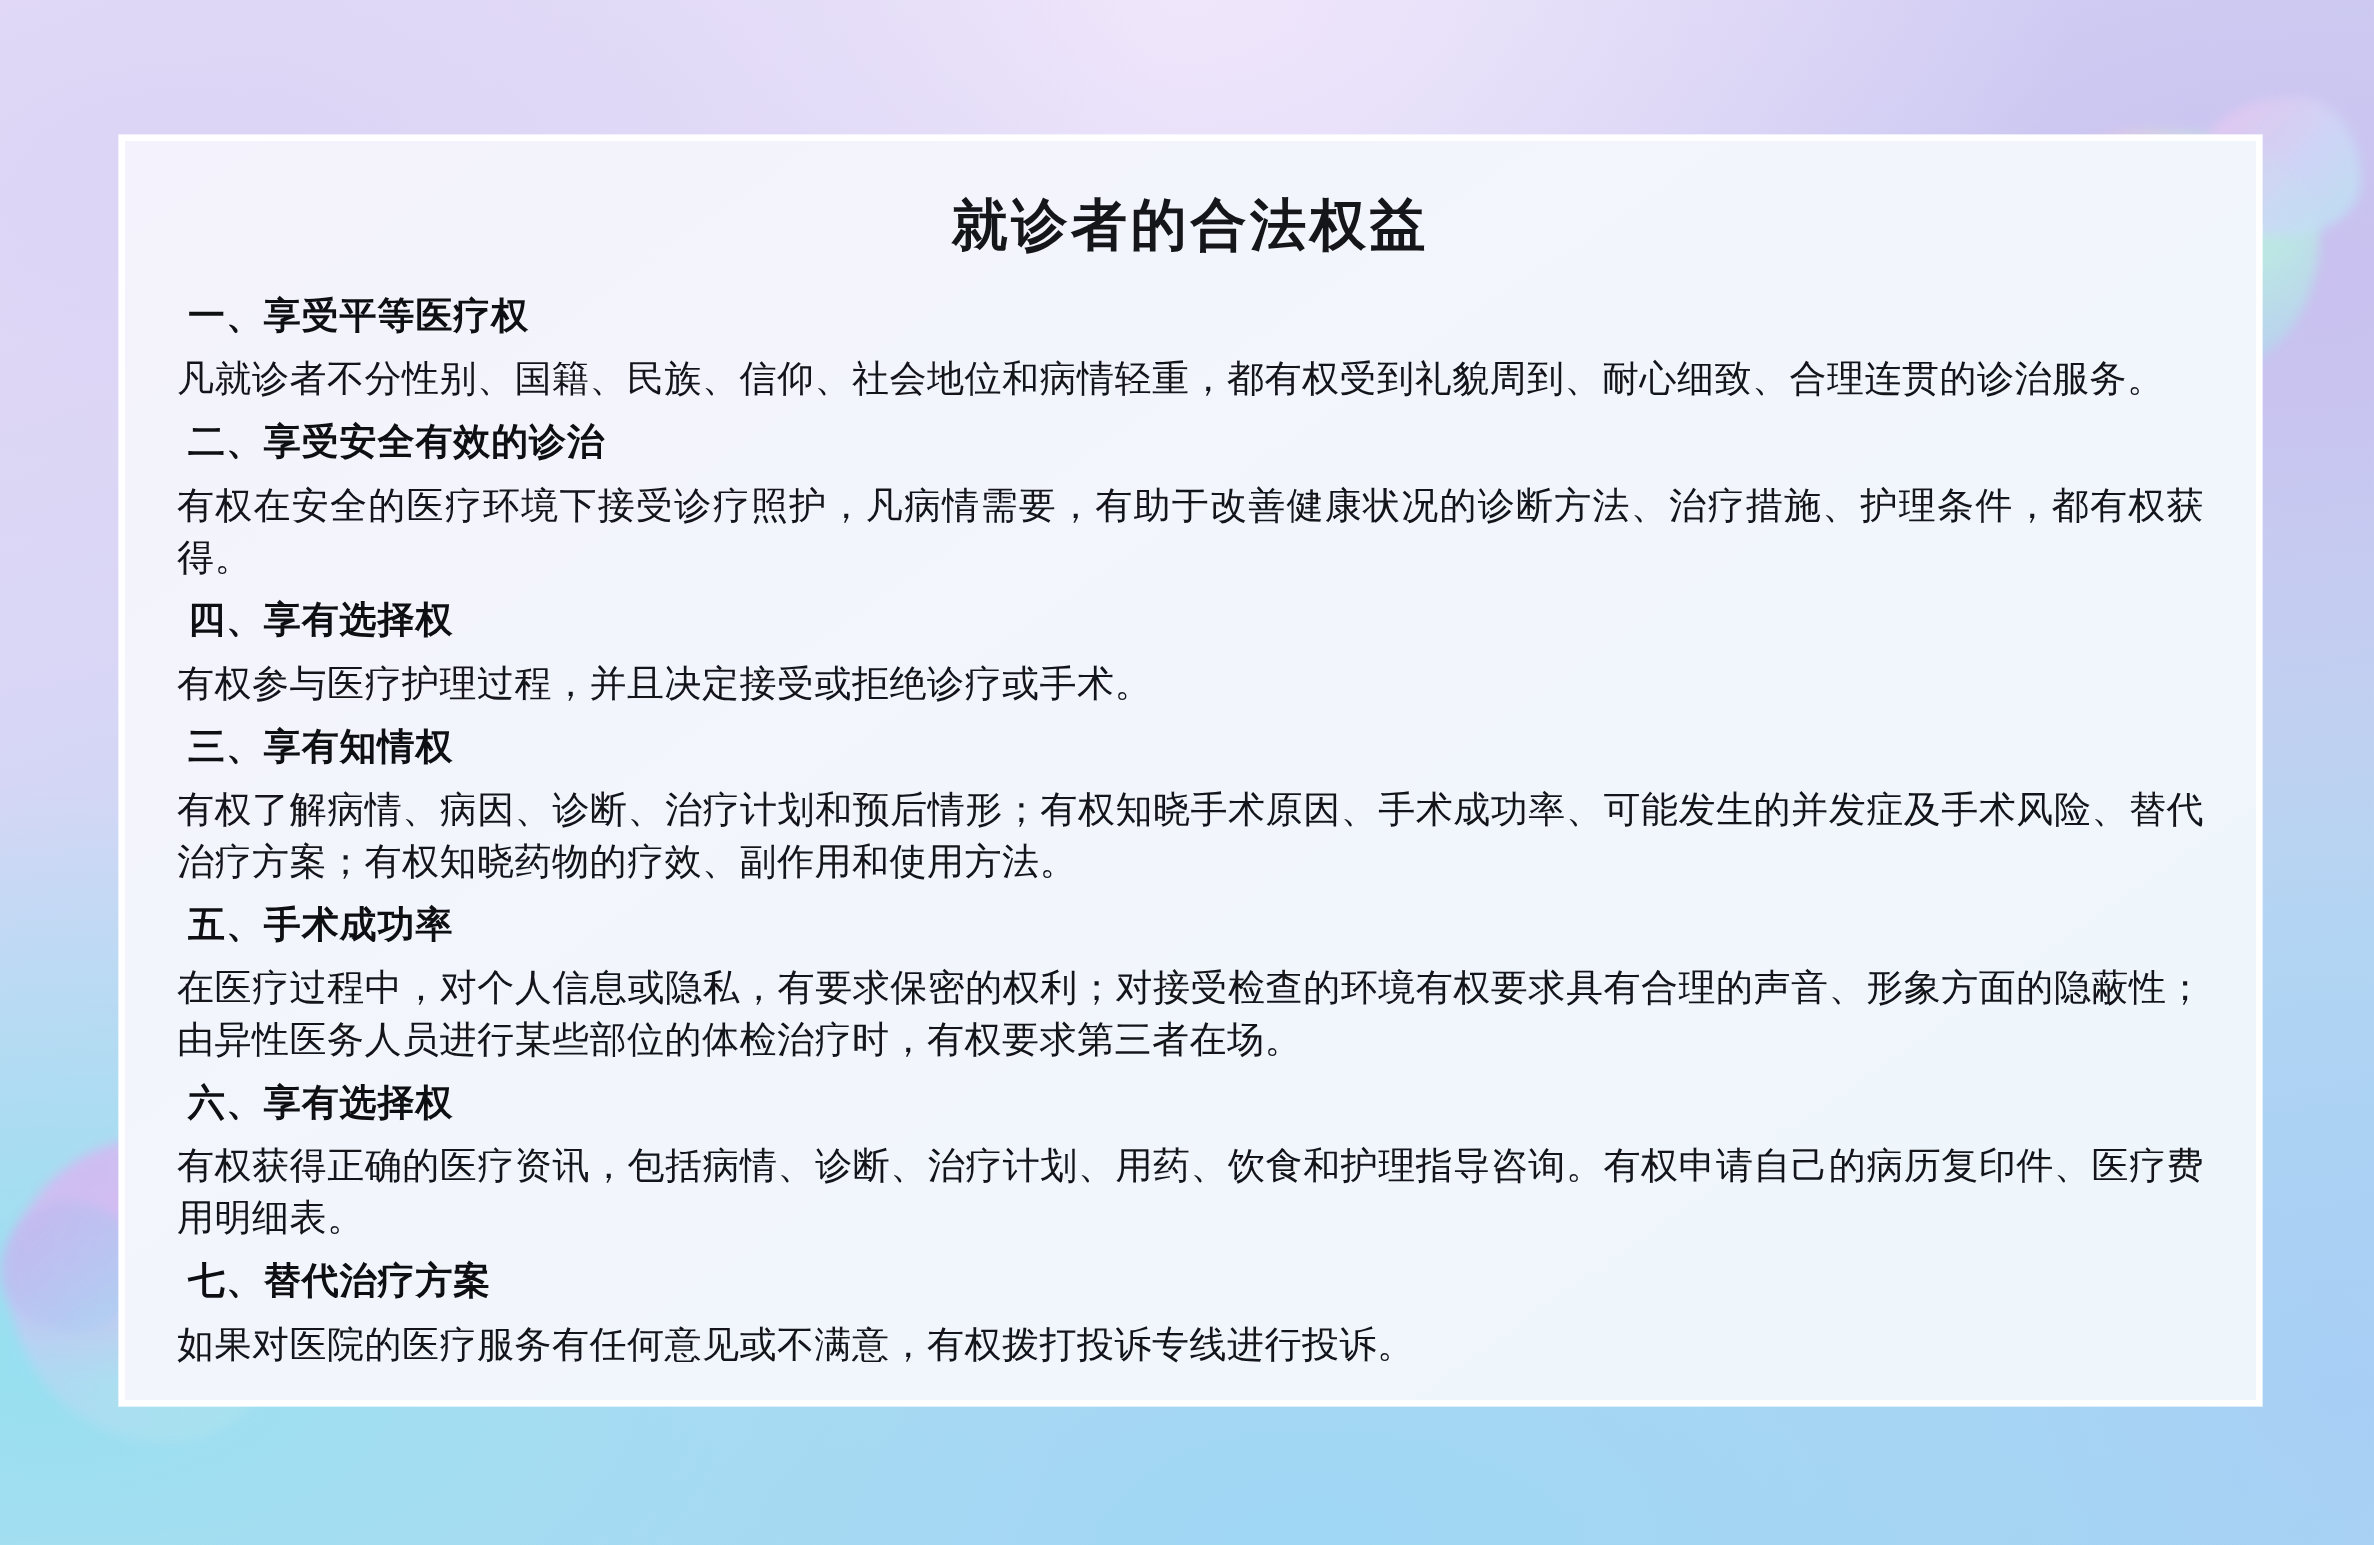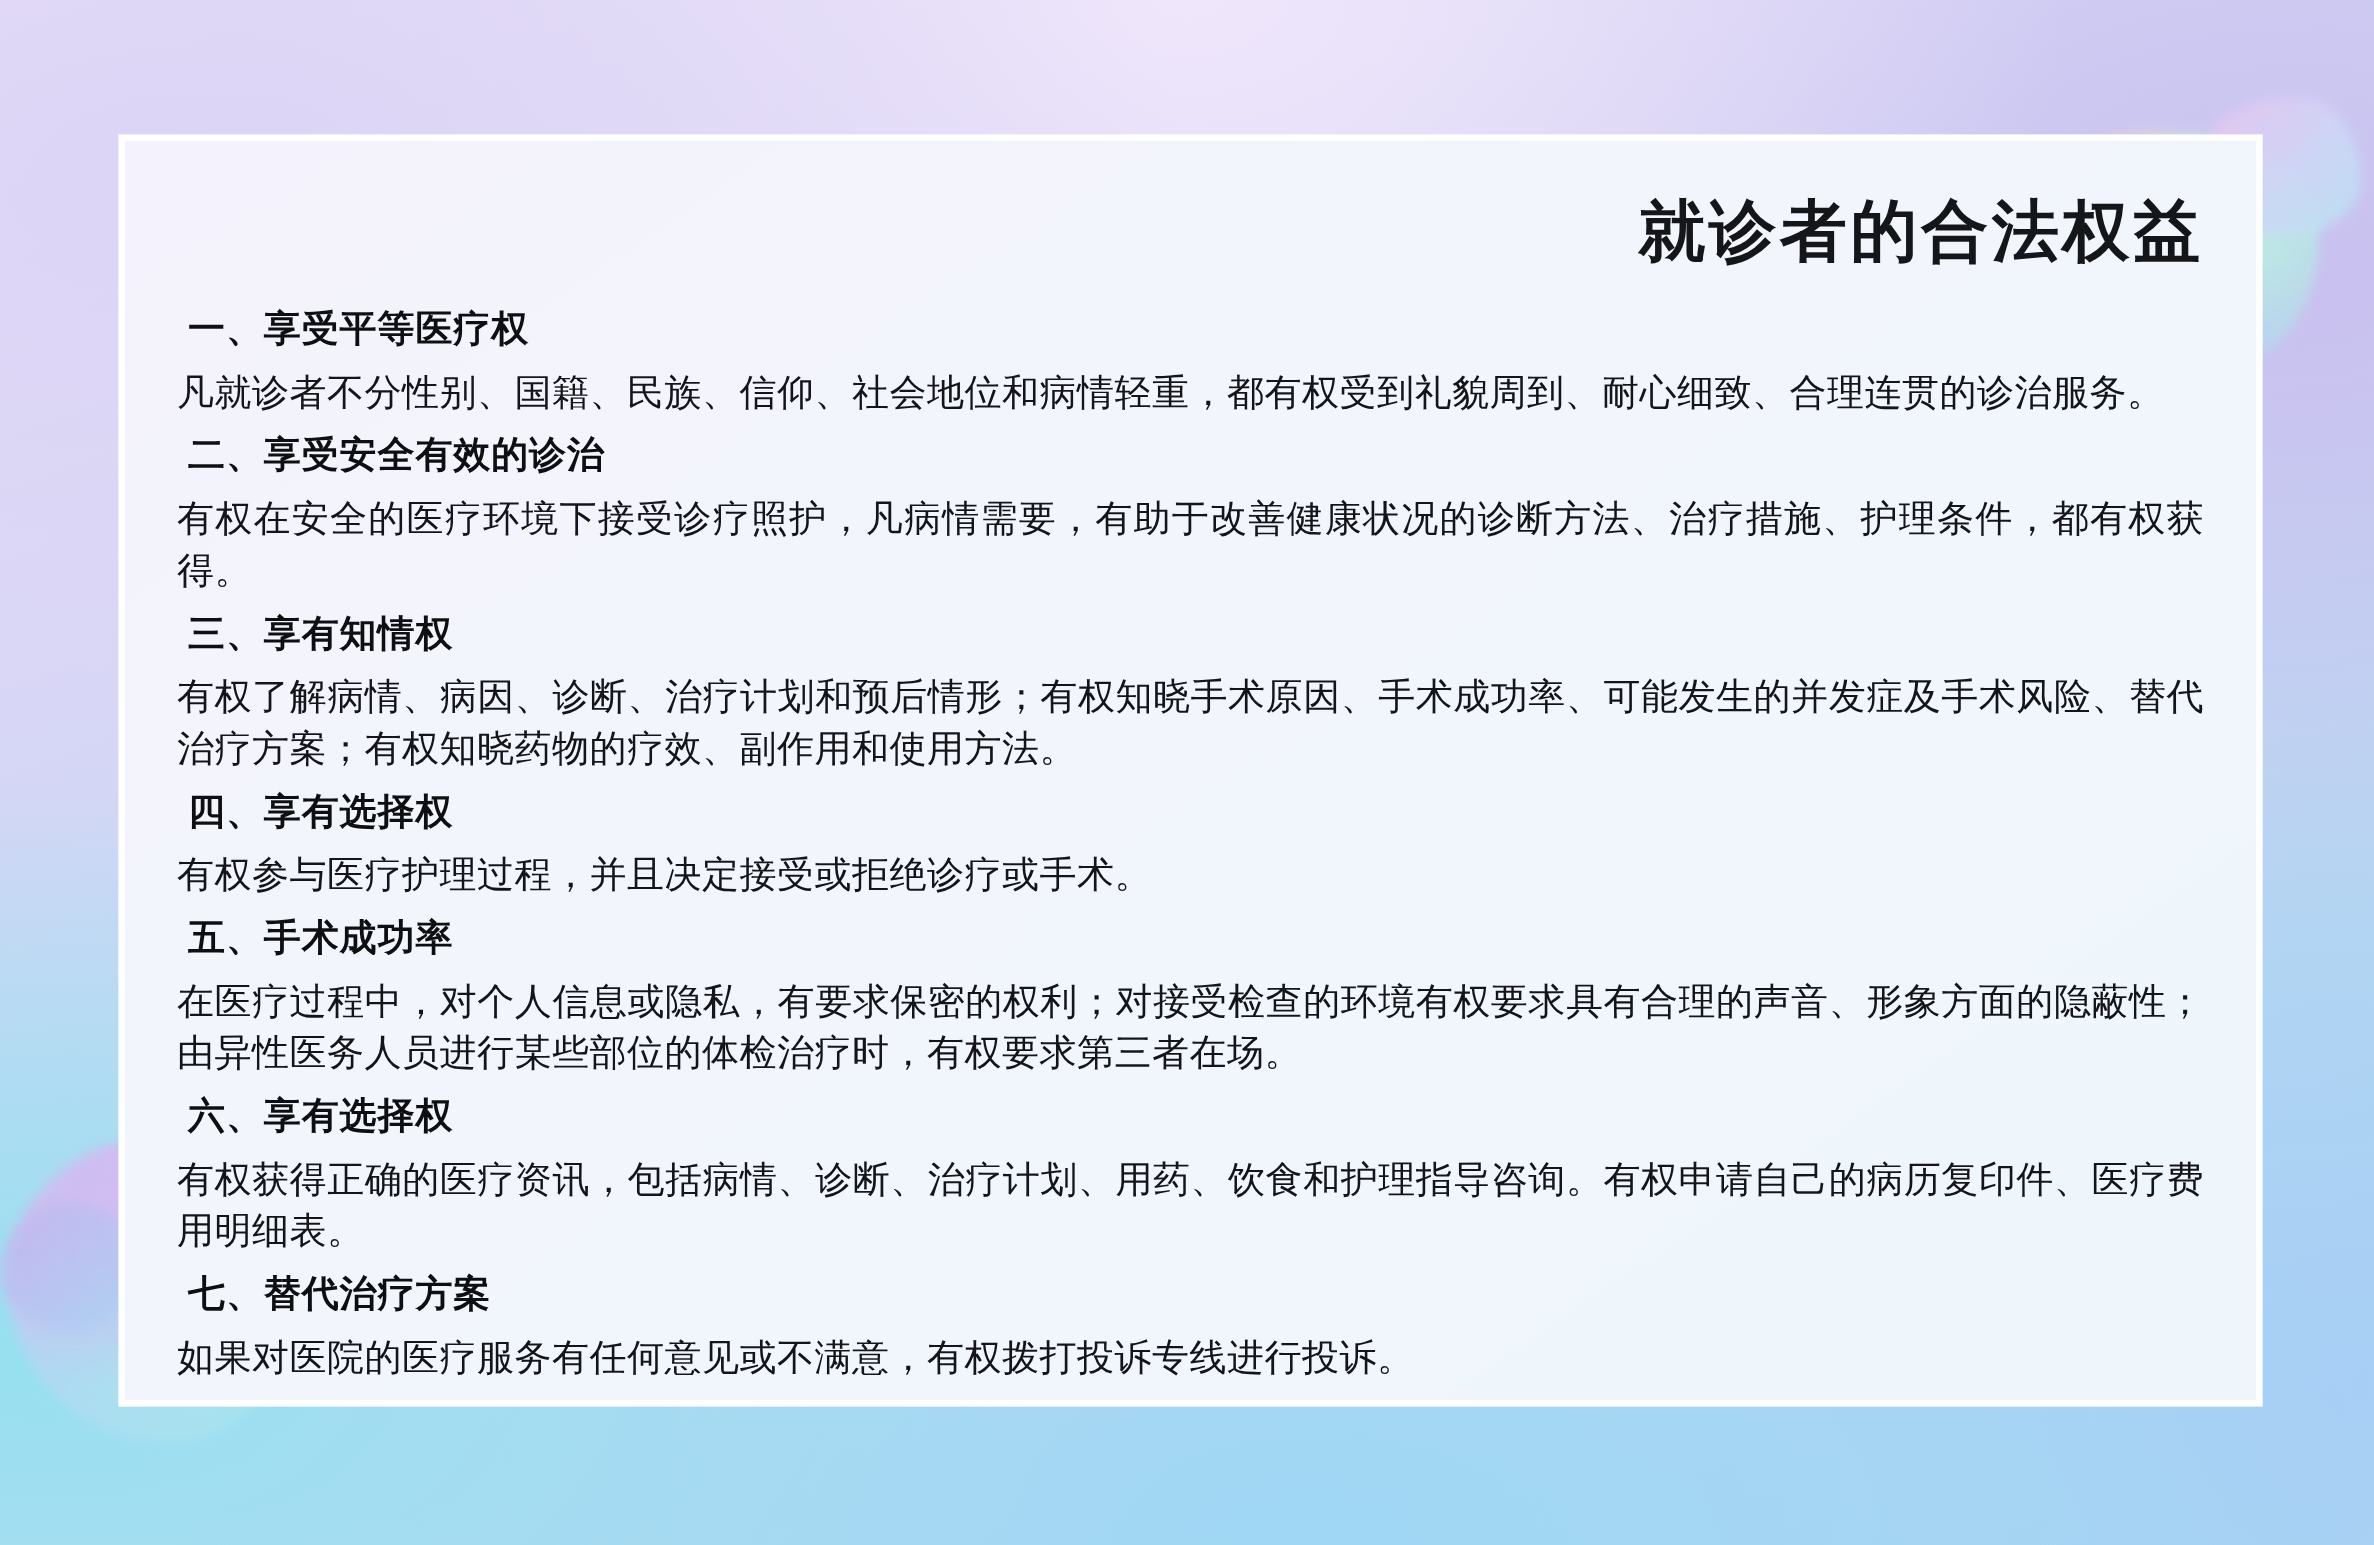--- a/index.html
+++ b/index.html
@@ -62,22 +62,22 @@
     border:6.5px solid #ffffff;
     background:linear-gradient(145deg,#f4f2fc 0%,#f2f6fc 45%,#eef6fb 100%);
     box-shadow:0 0 0 0.9px rgba(255,255,255,.7);
   }
   .card-inner {
     padding:33px 52px 0 52px;
     height:100%;
   }
 
   .doc-title {
-    text-align:right;
-    font-size:67px;
+    text-align:center;
+    font-size:56px;
     font-weight:bold;
     color:#15161a;
     letter-spacing:3.7px;
     margin:16.7px 0 32px 0;
     line-height:1.2;
   }
 
   .section { margin-bottom:1.9px; }
   .sec-head {
     font-size:37px;
@@ -115,27 +115,27 @@
       <div class="sec-head">一、享受平等医疗权</div>
       <div class="sec-body">凡就诊者不分性别、国籍、民族、信仰、社会地位和病情轻重，都有权受到礼貌周到、耐心细致、合理连贯的诊治服务。</div>
     </div>
 
     <div class="section">
       <div class="sec-head">二、享受安全有效的诊治</div>
       <div class="sec-body">有权在安全的医疗环境下接受诊疗照护，凡病情需要，有助于改善健康状况的诊断方法、治疗措施、护理条件，都有权获得。</div>
     </div>
 
     <div class="section">
-      <div class="sec-head">三、享有知情权</div>
-      <div class="sec-body">有权了解病情、病因、诊断、治疗计划和预后情形；有权知晓手术原因、手术成功率、可能发生的并发症及手术风险、替代治疗方案；有权知晓药物的疗效、副作用和使用方法。</div>
+      <div class="sec-head">四、享有选择权</div>
+      <div class="sec-body">有权参与医疗护理过程，并且决定接受或拒绝诊疗或手术。</div>
     </div>
 
     <div class="section">
-      <div class="sec-head">四、享有选择权</div>
-      <div class="sec-body">有权参与医疗护理过程，并且决定接受或拒绝诊疗或手术。</div>
+      <div class="sec-head">三、享有知情权</div>
+      <div class="sec-body">有权了解病情、病因、诊断、治疗计划和预后情形；有权知晓手术原因、手术成功率、可能发生的并发症及手术风险、替代治疗方案；有权知晓药物的疗效、副作用和使用方法。</div>
     </div>
 
     <div class="section">
       <div class="sec-head">五、手术成功率</div>
       <div class="sec-body">在医疗过程中，对个人信息或隐私，有要求保密的权利；对接受检查的环境有权要求具有合理的声音、形象方面的隐蔽性；由异性医务人员进行某些部位的体检治疗时，有权要求第三者在场。</div>
     </div>
 
     <div class="section">
       <div class="sec-head">六、享有选择权</div>
       <div class="sec-body">有权获得正确的医疗资讯，包括病情、诊断、治疗计划、用药、饮食和护理指导咨询。有权申请自己的病历复印件、医疗费用明细表。</div>

